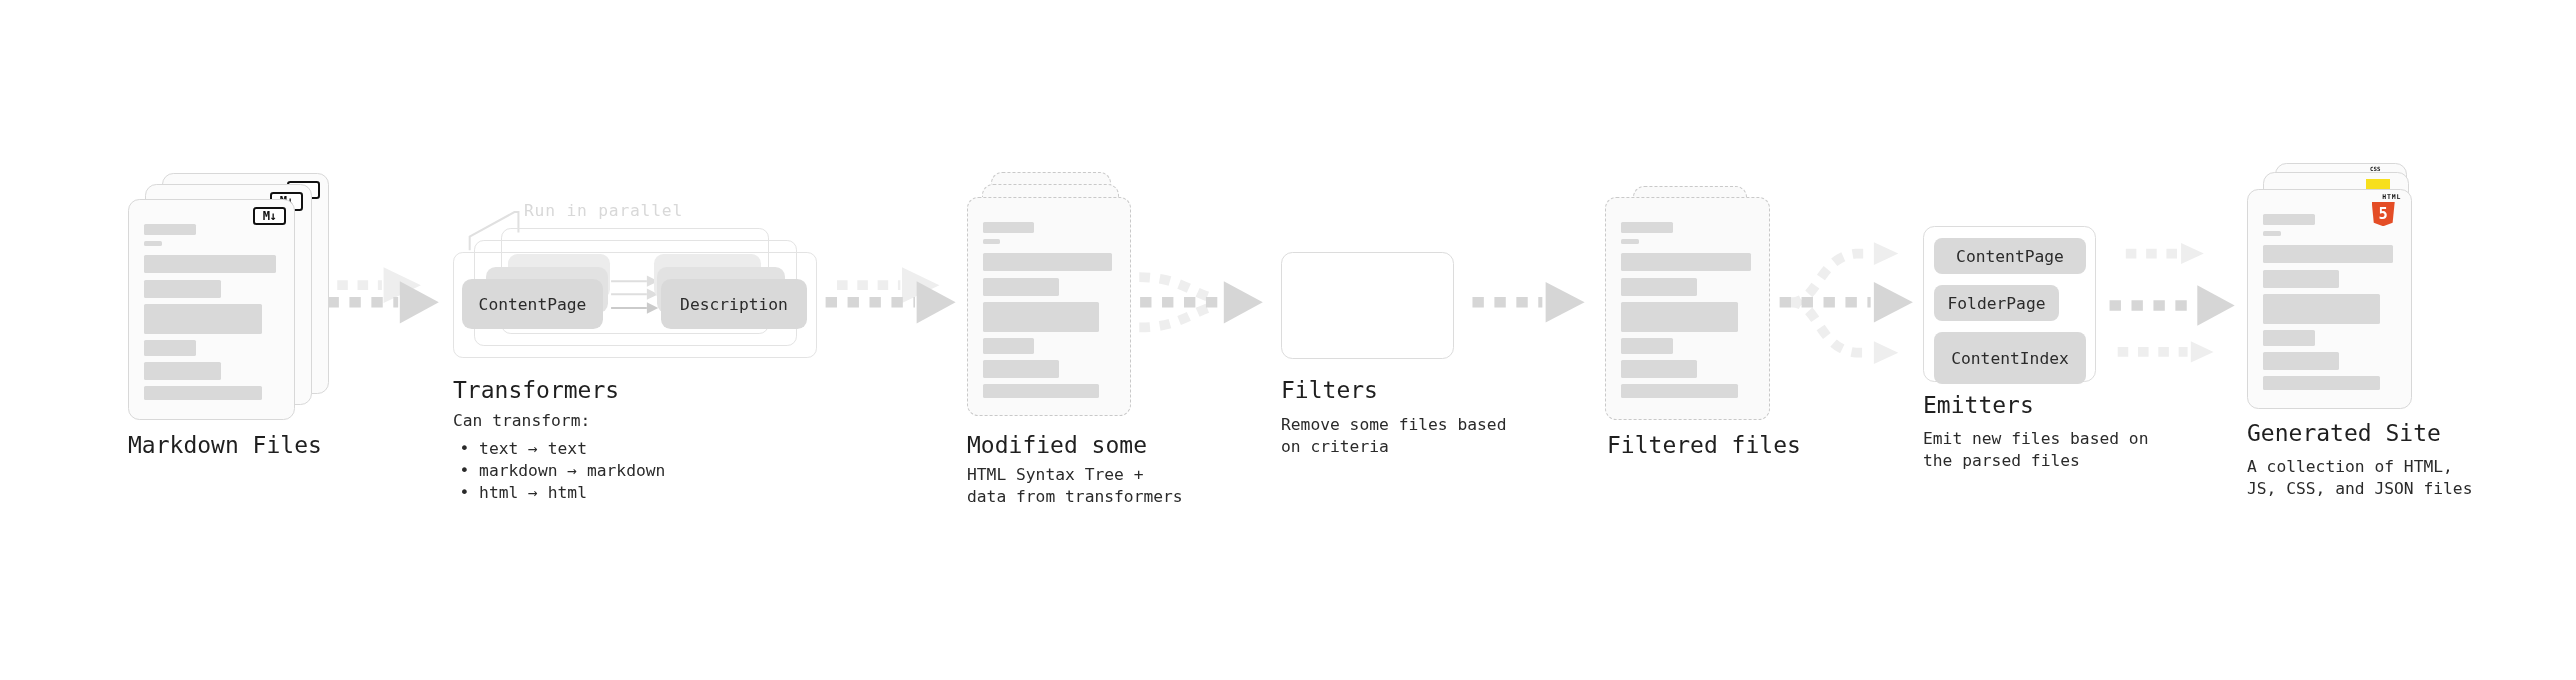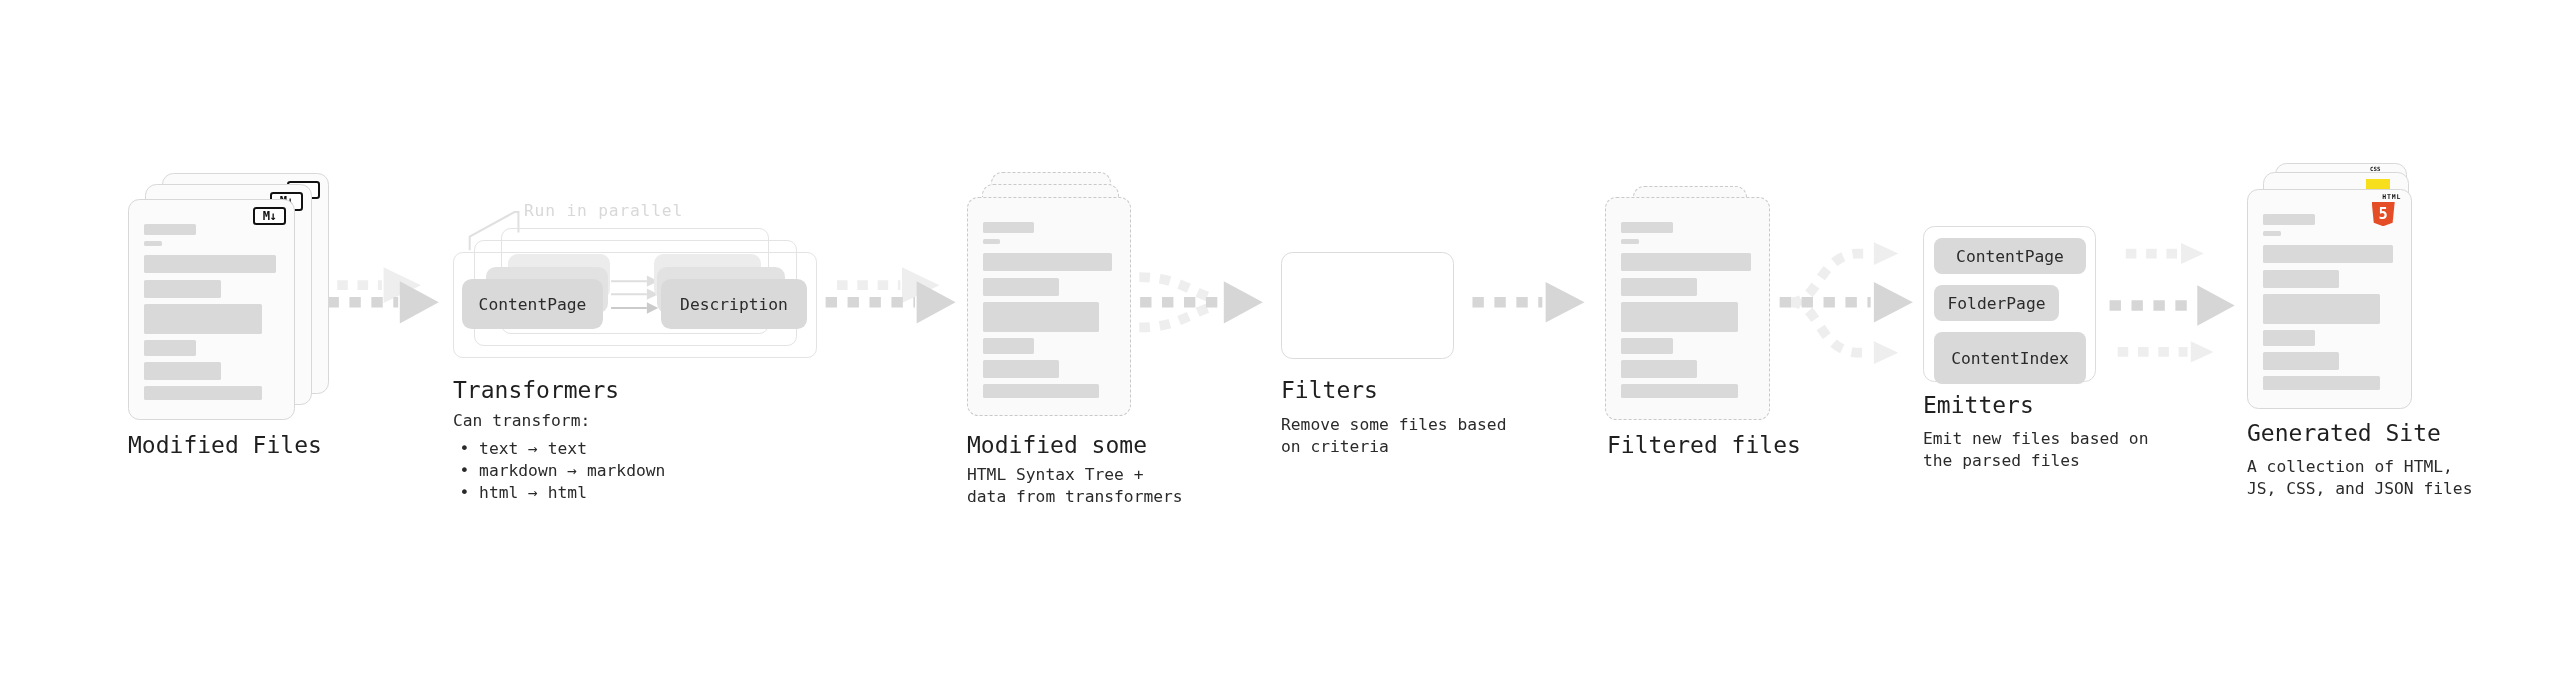--- a/index.html
+++ b/index.html
@@ -177,21 +177,21 @@
     <div class="sk" style="width: 32%; height: 10.6px; margin-top: 24.4px;"></div>
         <div class="sk" style="width: 11%; height: 4.9px; margin-top: 5.7px;"></div>
         <div class="sk" style="width: 80%; height: 18px; margin-top: 9.8px;"></div>
         <div class="sk" style="width: 47%; height: 18px; margin-top: 6.5px;"></div>
         <div class="sk" style="width: 72%; height: 30px; margin-top: 6.5px;"></div>
         <div class="sk" style="width: 32%; height: 16.3px; margin-top: 5.7px;"></div>
         <div class="sk" style="width: 47%; height: 18px; margin-top: 5.7px;"></div>
         <div class="sk" style="width: 72%; height: 14px; margin-top: 5.7px;"></div>
       </div>
   </div>
-  <div class="stage-label" style="left:128px; top:432px;">Modified Files</div>
+  <div class="stage-label" style="left:128px; top:432px;">Markdown Files</div>
 
   <div class="annotation" style="left:524px; top:201px;">Run in parallel</div>
 
   <div class="frame-box" style="left:501px; top:228px; width:268px; height:106px;"></div>
   <div class="frame-box" style="left:474px; top:240px; width:323px; height:106px;"></div>
   <div class="frame-box" style="left:453px; top:252px; width:364px; height:106px;"></div>
 
   <div class="pill ghost2" style="left:508px; top:254px; width:102px; height:45px;"></div>
   <div class="pill ghost1" style="left:486px; top:267px; width:122px; height:46px;"></div>
   <div class="pill" style="left:462px; top:279px; width:141px; height:50px;">ContentPage</div>

